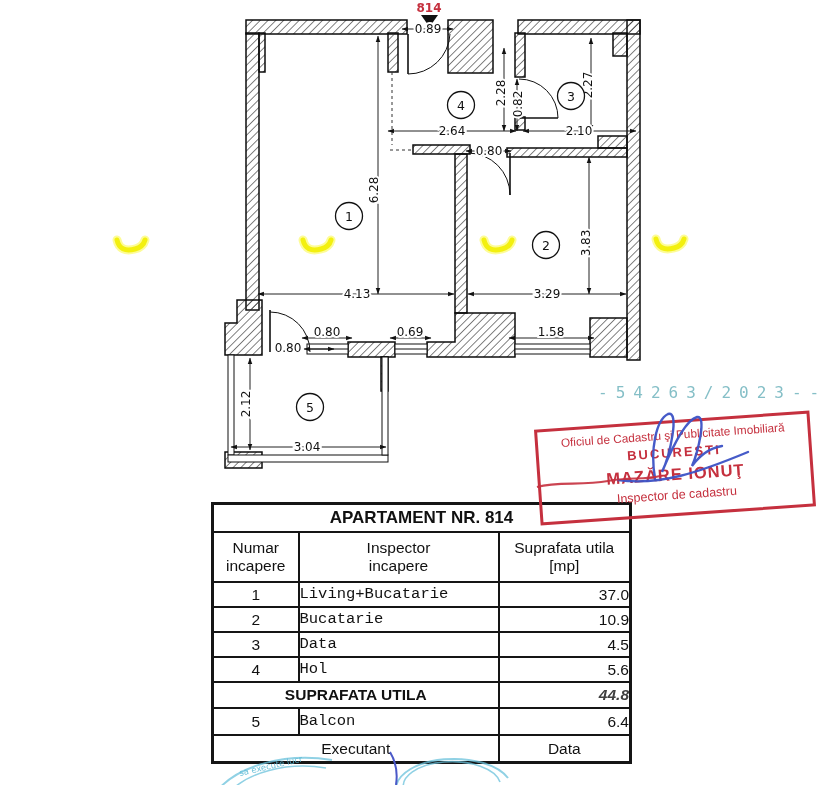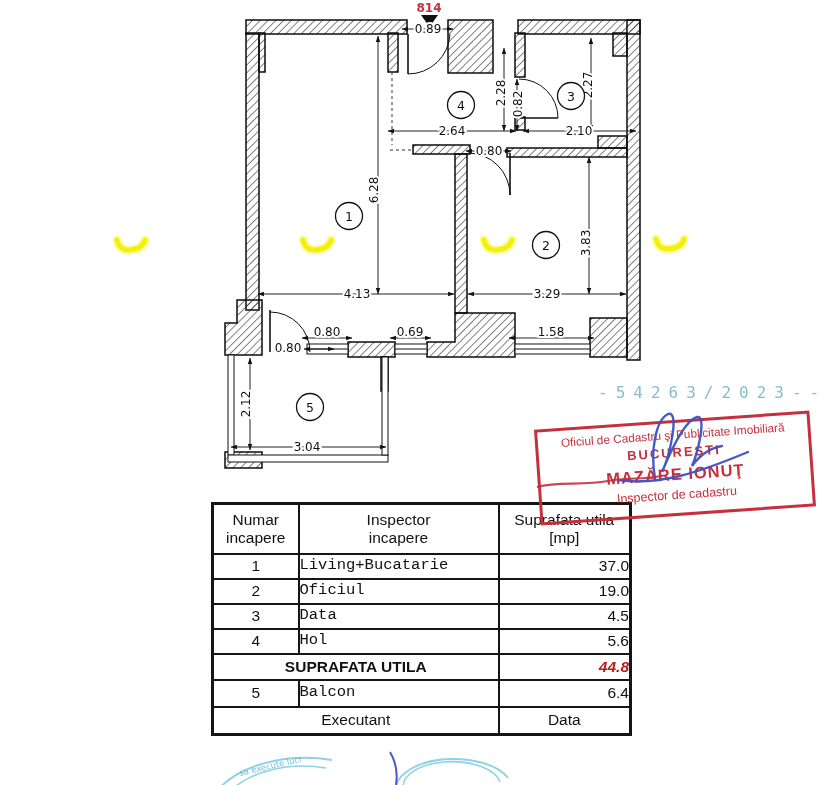--- a/index.html
+++ b/index.html
@@ -24,21 +24,21 @@
   .t-title{height:26px;text-align:center;font-weight:bold;font-size:17px;}
   .t-head{height:50px;text-align:center;font-size:15.5px;padding-left:16px;}
   .t-head span{display:block;}
   .r{height:25px;}
   .r-balc{height:27px;}
   .r-sub{height:26px;}
   .c-nr{text-align:center;}
   .c-name{text-align:left;padding-left:6px;font-family:Liberation Mono, monospace;}
   .c-area{text-align:right;padding-right:5px;}
   .lbl-total{font-weight:bold;text-align:center;}
-  .val-red{color:#b91c1c;font-weight:bold;font-style:italic;text-align:right;padding-right:5px;}
+  .val-red{color:#404040;font-weight:bold;font-style:italic;text-align:right;padding-right:5px;}
   .t-foot td{border-top:3px solid #151515;height:25px;text-align:center;}
 
   
   #stamp{position:absolute;left:537px;top:420px;width:276px;height:96px;
     border:3px solid #c5303e;transform:rotate(-4deg);z-index:4;text-align:center;
     color:#c5303e;padding-top:5px;box-sizing:border-box;background:transparent;}
   #stamp .s1{font-size:11.8px;line-height:15px;}
   #stamp .s2{font-size:13px;font-weight:bold;letter-spacing:2px;line-height:19px;}
   #stamp .s3{font-size:16.5px;font-weight:bold;letter-spacing:1px;line-height:24px;}
   #stamp .s4{font-size:12.5px;line-height:18px;}
@@ -181,20 +181,23 @@
   </svg>
 
   <div id="area-table">
     <table>
       <colgroup>
           <col style="width:86px">
           <col style="width:200px">
           <col style="width:132px">
         </colgroup>
       <tbody>
+          <tr>
+            <td colspan="3" class="t-title">APARTAMENT NR. 814</td>
+          </tr>
       <tr class="t-head">
         <td>
           <span>Numar</span>
           <span>incapere</span>
         </td>
         <td>
           <span>Inspector</span>
           <span>incapere</span>
         </td>
         <td>
@@ -202,22 +205,22 @@
           <span>[mp]</span>
         </td>
       </tr>
       <tr class="r">
         <td class="c-nr">1</td>
         <td class="c-name">Living+Bucatarie</td>
         <td class="c-area">37.0</td>
       </tr>
       <tr class="r">
         <td class="c-nr">2</td>
-        <td class="c-name">Oficiul</td>
-        <td class="c-area">19.0</td>
+        <td class="c-name">Bucatarie</td>
+        <td class="c-area">10.9</td>
       </tr>
       <tr class="r">
         <td class="c-nr">3</td>
         <td class="c-name">Data</td>
         <td class="c-area">4.5</td>
       </tr>
       <tr class="r">
         <td class="c-nr">4</td>
         <td class="c-name">Hol</td>
         <td class="c-area">5.6</td>

